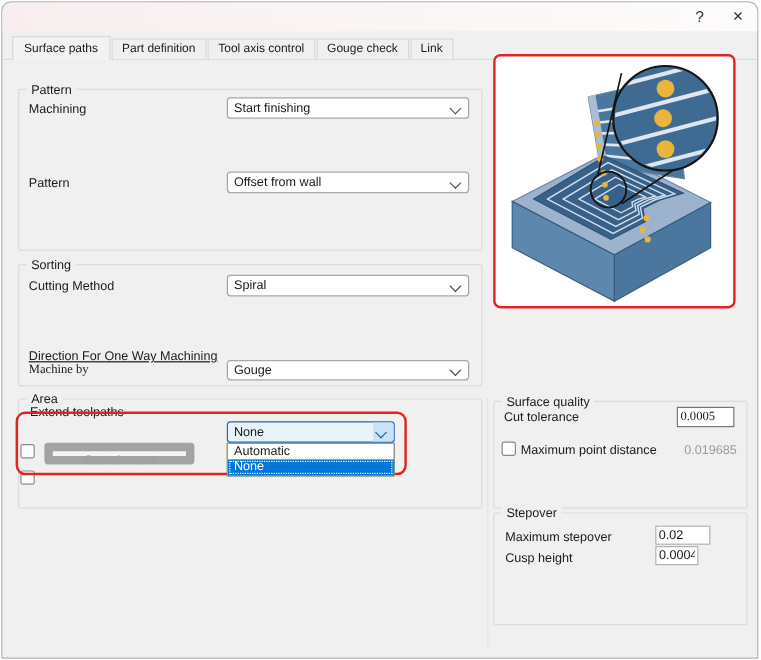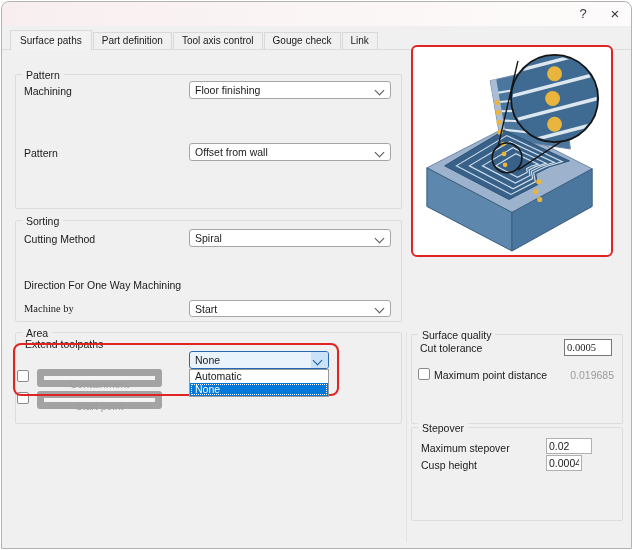--- a/index.html
+++ b/index.html
@@ -70,41 +70,41 @@
       <div class="tab">Tool axis control</div>
       <div class="tab">Gouge check</div>
       <div class="tab">Link</div>
     </div>
 
     <div class="grp" style="left:13px;top:72px;width:385px;height:133px;">
       <span class="grp-title">Pattern</span>
     </div>
     <div class="lbl" style="left:22px;top:83px;">Machining</div>
     <div class="combo" style="left:187px;top:79px;width:202px;">
-      <span>Floor finishing</span>
+      <span>Start finishing</span>
       <span class="chev"></span>
     </div>
     <div class="lbl" style="left:22px;top:145px;">Pattern</div>
     <div class="combo" style="left:187px;top:141px;width:202px;">
       <span>Offset from wall</span>
       <span class="chev"></span>
     </div>
 
     <div class="grp" style="left:13px;top:218px;width:385px;height:100px;">
       <span class="grp-title">Sorting</span>
     </div>
     <div class="lbl" style="left:22px;top:231px;">Cutting Method</div>
     <div class="combo" style="left:187px;top:227px;width:202px;">
       <span>Spiral</span>
       <span class="chev"></span>
     </div>
-    <div class="lbl" style="left:22px;top:277px;">Direction For One Way Machining</div>
+    <div class="lbl" style="left:22px;top:289px;text-decoration:underline;">Direction For One Way Machining</div>
     <div class="lbl" style="left:22px;top:301px;font-family:Liberation Serif, serif;">Machine by</div>
     <div class="combo" style="left:187px;top:298px;width:202px;height:17px;">
-      <span>Start</span>
+      <span>Gouge</span>
       <span class="chev" style="top:4px;"></span>
     </div>
 
     <div class="grp" style="left:13px;top:330px;width:385px;height:90px;">
       <span class="grp-title">Area</span>
     </div>
     <div class="lbl" style="left:23px;top:336px;">Extend toolpaths</div>
 
     <div class="red-rect" style="left:11px;top:341px;width:322px;height:49px;"></div>
 
@@ -114,21 +114,20 @@
       <span class="chev"></span>
     </div>
     <div class="droplist" style="left:187px;top:367px;width:140px;">
       <div class="dropitem">Automatic</div>
       <div class="dropitem sel">None</div>
     </div>
 
     <span class="cb" style="left:15px;top:368px;"></span>
     <div class="dbtn" style="left:35px;top:367px;">Containment</div>
     <span class="cb" style="left:15px;top:390px;"></span>
-    <div class="dbtn" style="left:35px;top:389px;">Start point</div>
 
     <div class="vsep"></div>
 
     <div class="grp" style="left:409px;top:332px;width:210px;height:88px;">
       <span class="grp-title">Surface quality</span>
     </div>
     <div class="lbl" style="left:418px;top:340px;">Cut tolerance</div>
     <input class="inp dark" style="left: 562px; top: 337px; width: 48px; height: 17px; font-family: Liberation Serif, serif;" value="0.0005">
     <span class="cb" style="left:416px;top:366px;"></span>
     <div class="lbl" style="left:432px;top:367px;">Maximum point distance</div>

